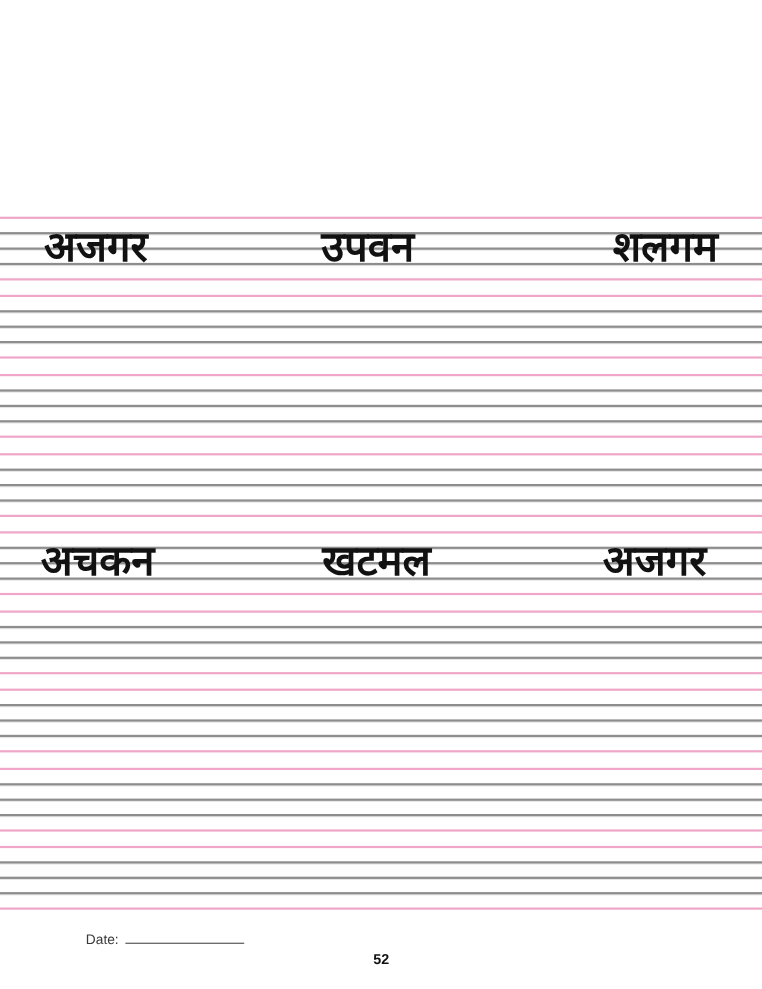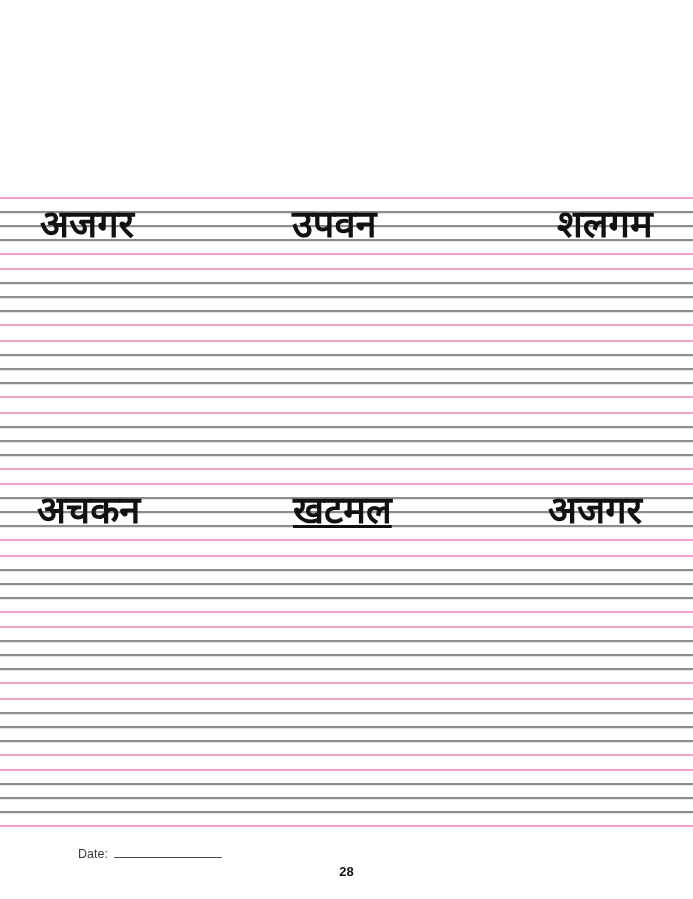--- a/index.html
+++ b/index.html
@@ -141,21 +141,21 @@
         <div class="rule gray" style="top: 42px;"></div>
         <div class="rule pink" style="top: 56px;"></div>
       </div>
       <div class="rule-group" style="top: 483px;">
         <div class="rule pink" style="top: 0px;"></div>
         <div class="rule gray" style="top: 14px;"></div>
         <div class="rule gray" style="top: 28px;"></div>
         <div class="rule gray" style="top: 42px;"></div>
         <div class="rule pink" style="top: 56px;"></div>
         <span class="word" style="left: 37px;">अचकन</span>
-        <span class="word" style="left: 293px; text-decoration: underline;">खटमल</span>
+        <span class="word" style="left: 293px;">खटमल</span>
         <span class="word" style="left: 548px;">अजगर</span>
       </div>
       <div class="rule-group" style="top: 555px;">
         <div class="rule pink" style="top: 0px;"></div>
         <div class="rule gray" style="top: 14px;"></div>
         <div class="rule gray" style="top: 28px;"></div>
         <div class="rule gray" style="top: 42px;"></div>
         <div class="rule pink" style="top: 56px;"></div>
       </div>
       <div class="rule-group" style="top: 626px;">
@@ -180,15 +180,15 @@
         <div class="rule pink" style="top: 56px;"></div>
       </div>
     </div>
 
   <div class="footer">
     <div class="date-field">
       <span>Date:</span><span class="blank date"></span>
     </div>
   </div>
 
-  <div class="page-number">28</div>
+  <div class="page-number">52</div>
 
 </div>
 
 </body></html>

